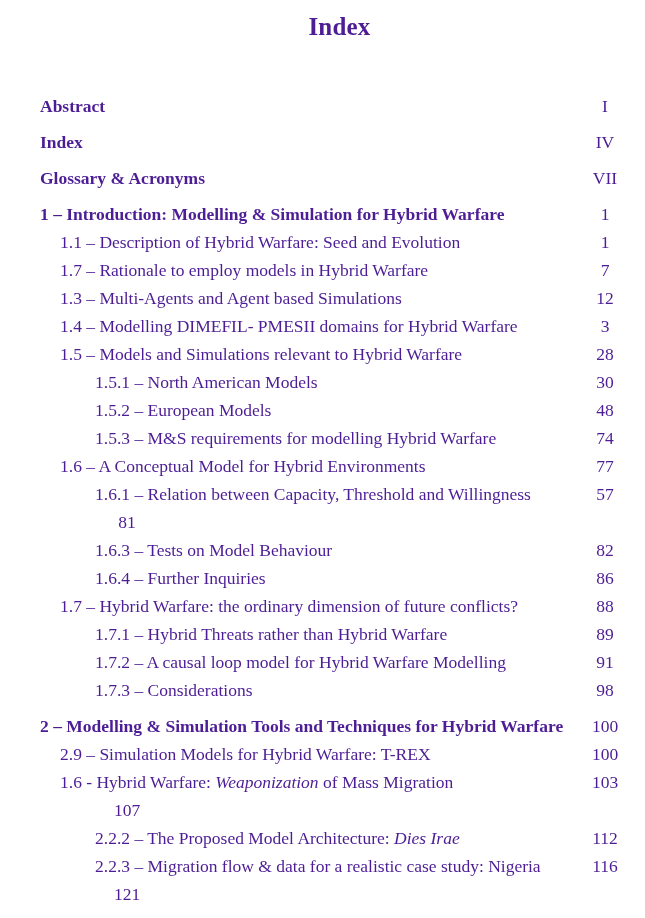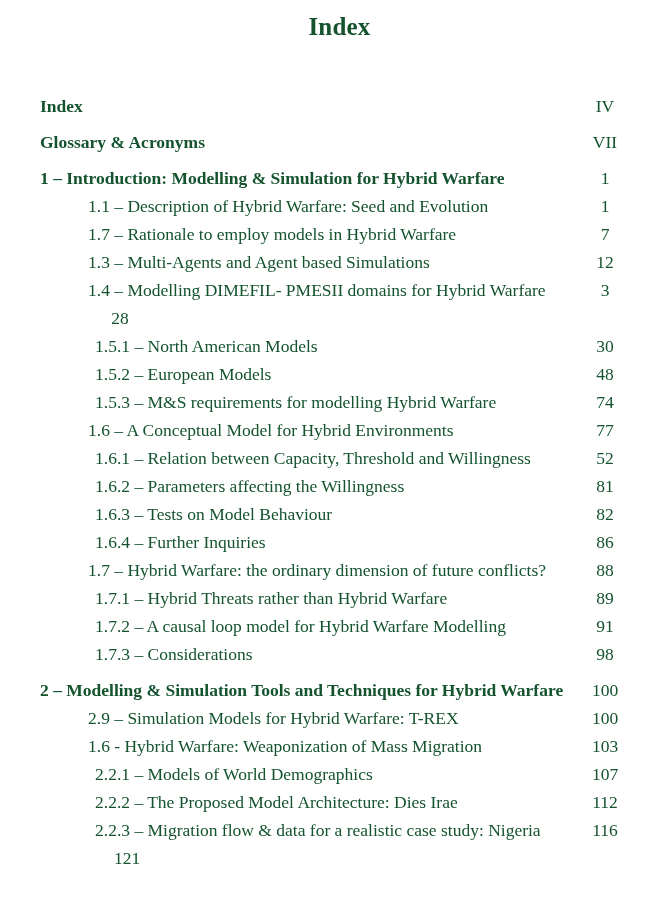--- a/index.html
+++ b/index.html
@@ -5,21 +5,21 @@
   html, body {
     margin: 0;
     padding: 0;
     background: #ffffff;
   }
   .page {
     position: relative;
     width: 645px;
     height: 918px;
     background: #ffffff;
-    color: #14532d;
+    color: #4c1d95;
     font-family: "Liberation Serif", "DejaVu Serif", serif;
     overflow: hidden;
   }
   .title {
     margin: 14px 0 0 0;
     font-size: 25px;
     font-weight: 700;
     line-height: 26px;
     text-align: center;
     transform: translateX(17px);
@@ -42,31 +42,35 @@
     overflow: hidden;
   }
   .row .pagenum {
     flex: 0 0 64px;
     text-align: center;
     font-weight: 400;
     white-space: nowrap;
   }
   .row.level0 { padding-left: 40px; margin-top: 8px; }
   .row.level0:first-child { margin-top: 0; }
-  .row.level1 { padding-left: 88px; }
+  .row.level1 { padding-left: 60px; }
   .row.level2 { padding-left: 95px; }
   .row.bold .label { font-weight: 700; }
-  .label .it { }
+  .label .it { font-style: italic; }
 </style>
 </head>
 <body>
 
 <div class="page">
   <h1 class="title">Index</h1>
   <div class="toc" id="toc">
+      <div class="row level0 bold">
+        <span class="label"><span>Abstract</span></span>
+        <span class="pagenum">I</span>
+      </div>
       <div class="row level0 bold">
         <span class="label"><span>Index</span></span>
         <span class="pagenum">IV</span>
       </div>
       <div class="row level0 bold">
         <span class="label"><span>Glossary &amp; Acronyms</span></span>
         <span class="pagenum">VII</span>
       </div>
       <div class="row level0 bold">
         <span class="label"><span>1 – Introduction: Modelling &amp; Simulation for Hybrid Warfare</span></span>
@@ -82,44 +86,44 @@
       </div>
       <div class="row level1">
         <span class="label"><span>1.3 – Multi-Agents and Agent based Simulations</span></span>
         <span class="pagenum">12</span>
       </div>
       <div class="row level1">
         <span class="label"><span>1.4 – Modelling DIMEFIL- PMESII domains for Hybrid Warfare</span></span>
         <span class="pagenum">3</span>
       </div>
       <div class="row level1">
+        <span class="label"><span>1.5 – Models and Simulations relevant to Hybrid Warfare</span></span>
         <span class="pagenum">28</span>
       </div>
       <div class="row level2">
         <span class="label"><span>1.5.1 – North American Models</span></span>
         <span class="pagenum">30</span>
       </div>
       <div class="row level2">
         <span class="label"><span>1.5.2 – European Models</span></span>
         <span class="pagenum">48</span>
       </div>
       <div class="row level2">
         <span class="label"><span>1.5.3 – M&amp;S requirements for modelling Hybrid Warfare</span></span>
         <span class="pagenum">74</span>
       </div>
       <div class="row level1">
         <span class="label"><span>1.6 – A Conceptual Model for Hybrid Environments</span></span>
         <span class="pagenum">77</span>
       </div>
       <div class="row level2">
         <span class="label"><span>1.6.1 – Relation between Capacity, Threshold and Willingness</span></span>
-        <span class="pagenum">52</span>
+        <span class="pagenum">57</span>
       </div>
       <div class="row level2">
-        <span class="label"><span>1.6.2 – Parameters affecting the Willingness</span></span>
         <span class="pagenum">81</span>
       </div>
       <div class="row level2">
         <span class="label"><span>1.6.3 – Tests on Model Behaviour</span></span>
         <span class="pagenum">82</span>
       </div>
       <div class="row level2">
         <span class="label"><span>1.6.4 – Further Inquiries</span></span>
         <span class="pagenum">86</span>
       </div>
@@ -145,21 +149,20 @@
       </div>
       <div class="row level1">
         <span class="label"><span>2.9 – Simulation Models for Hybrid Warfare: T-REX</span></span>
         <span class="pagenum">100</span>
       </div>
       <div class="row level1">
         <span class="label"><span>1.6 -  Hybrid Warfare: </span><span class="it">Weaponization</span><span> of Mass Migration</span></span>
         <span class="pagenum">103</span>
       </div>
       <div class="row level2">
-        <span class="label"><span>2.2.1 – Models of World Demographics</span></span>
         <span class="pagenum">107</span>
       </div>
       <div class="row level2">
         <span class="label"><span>2.2.2 – The Proposed Model Architecture: </span><span class="it">Dies Irae</span></span>
         <span class="pagenum">112</span>
       </div>
       <div class="row level2">
         <span class="label"><span>2.2.3 – Migration flow &amp; data for a realistic case study: Nigeria</span></span>
         <span class="pagenum">116</span>
       </div>

